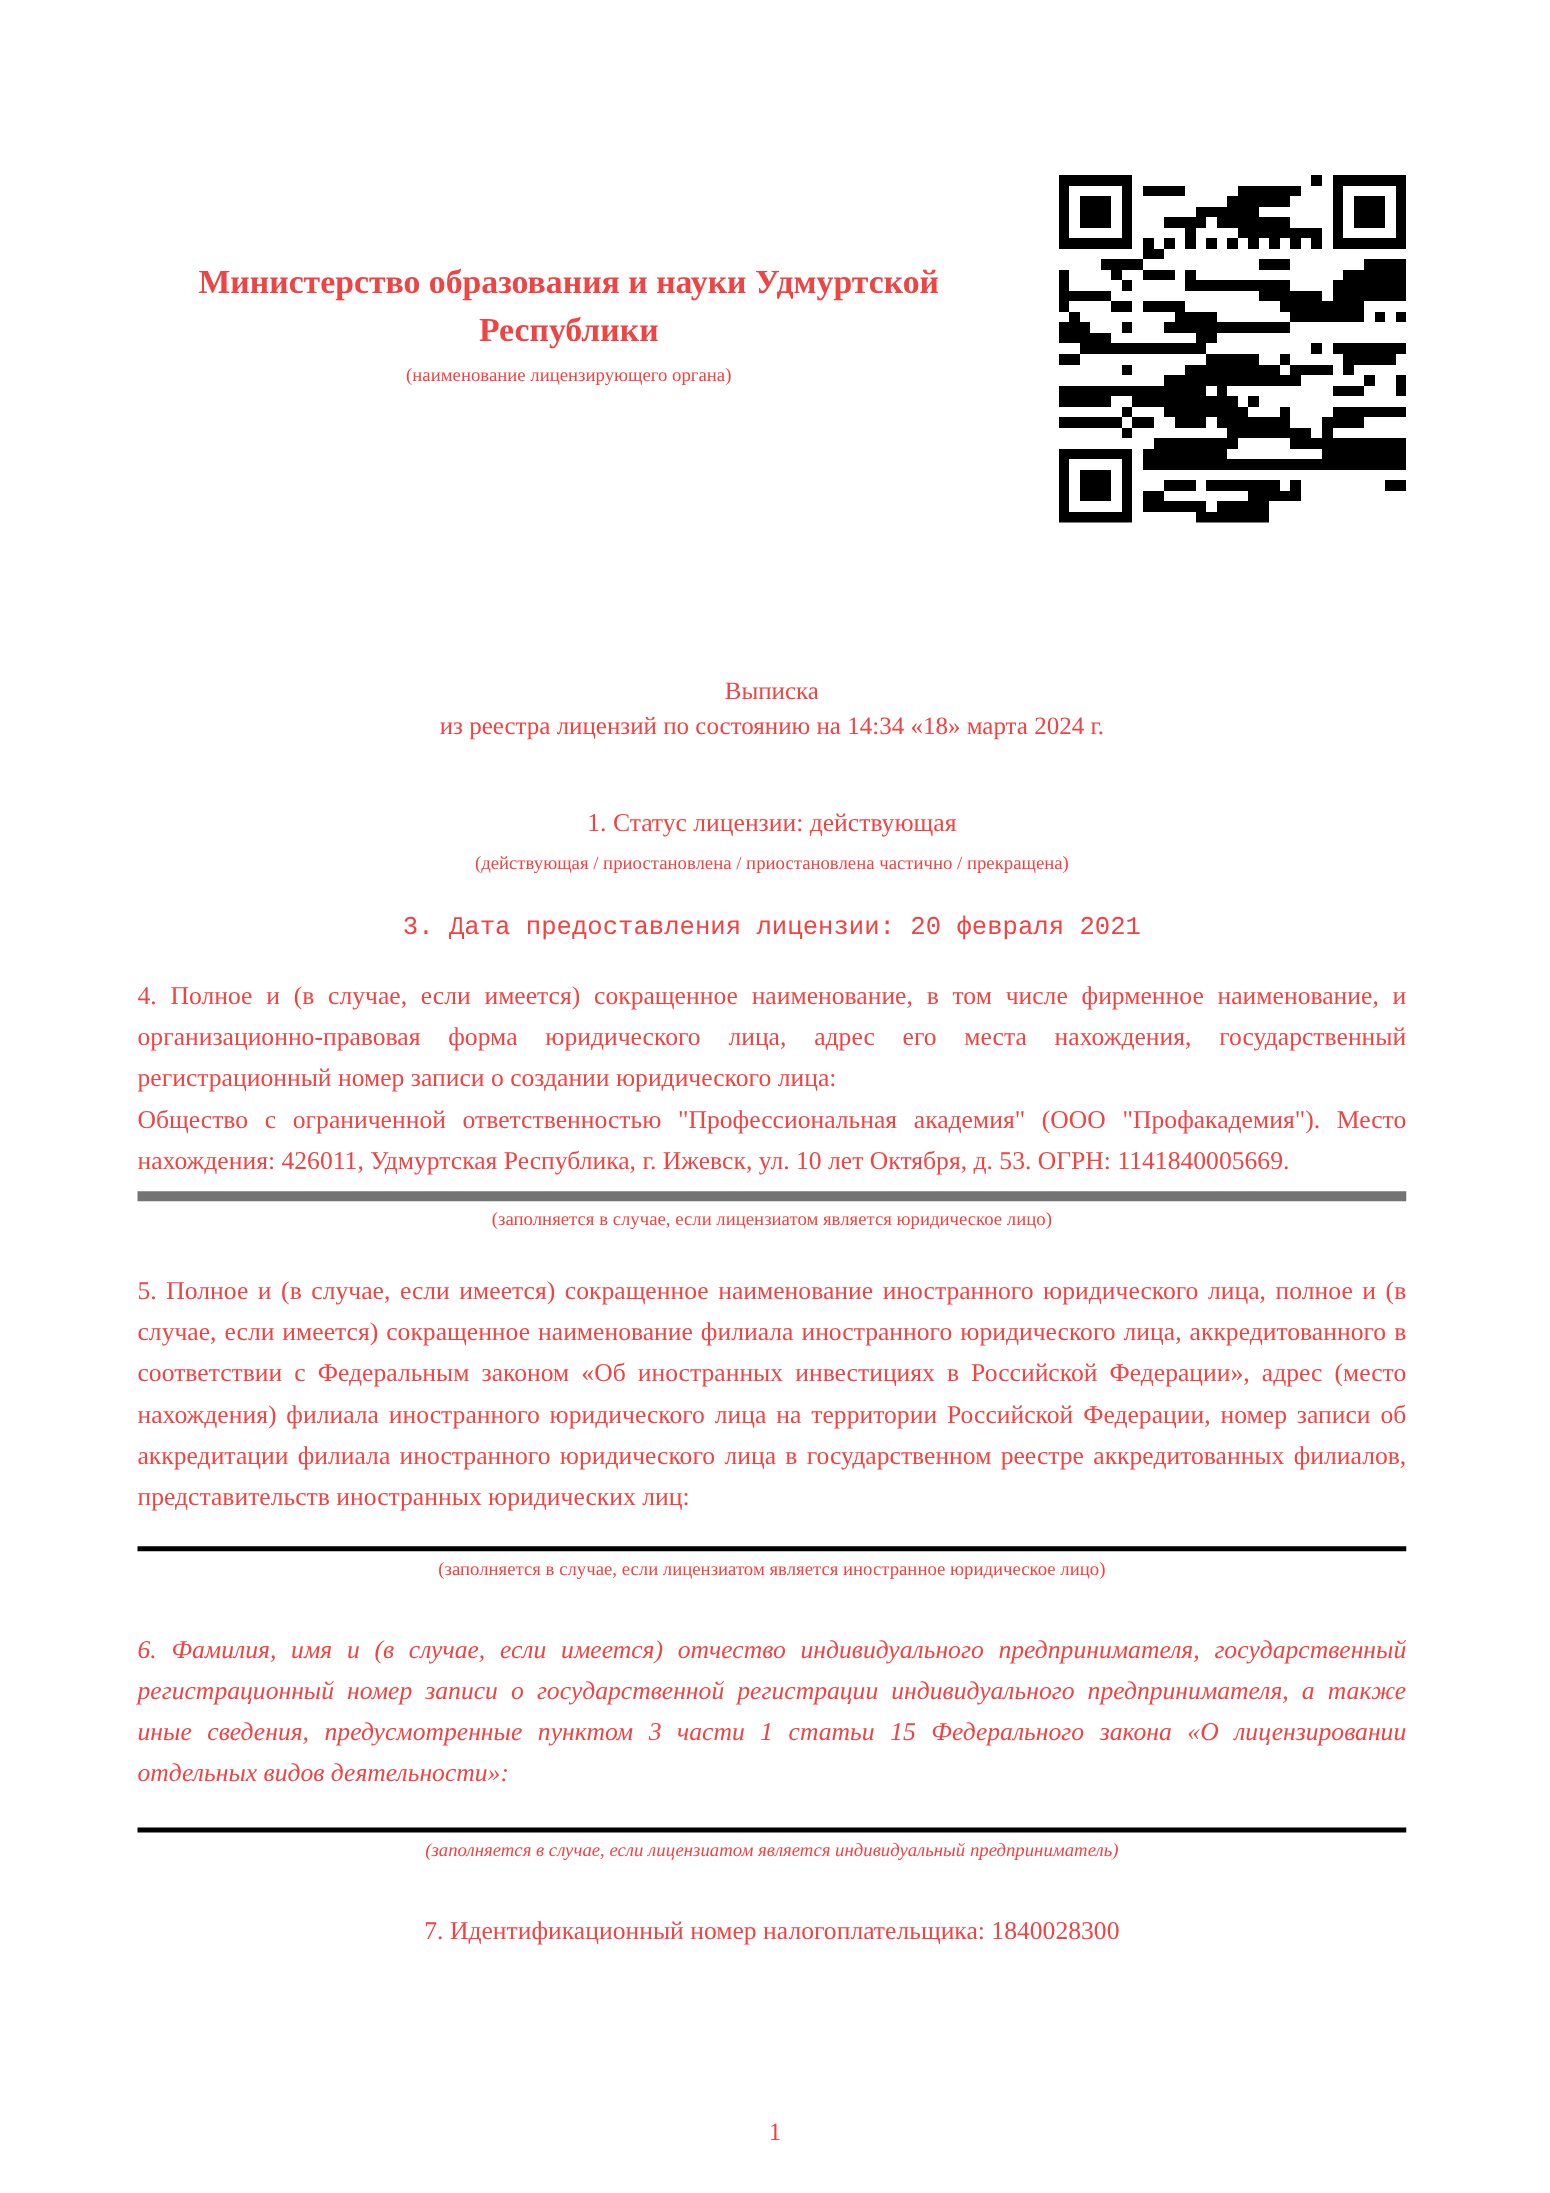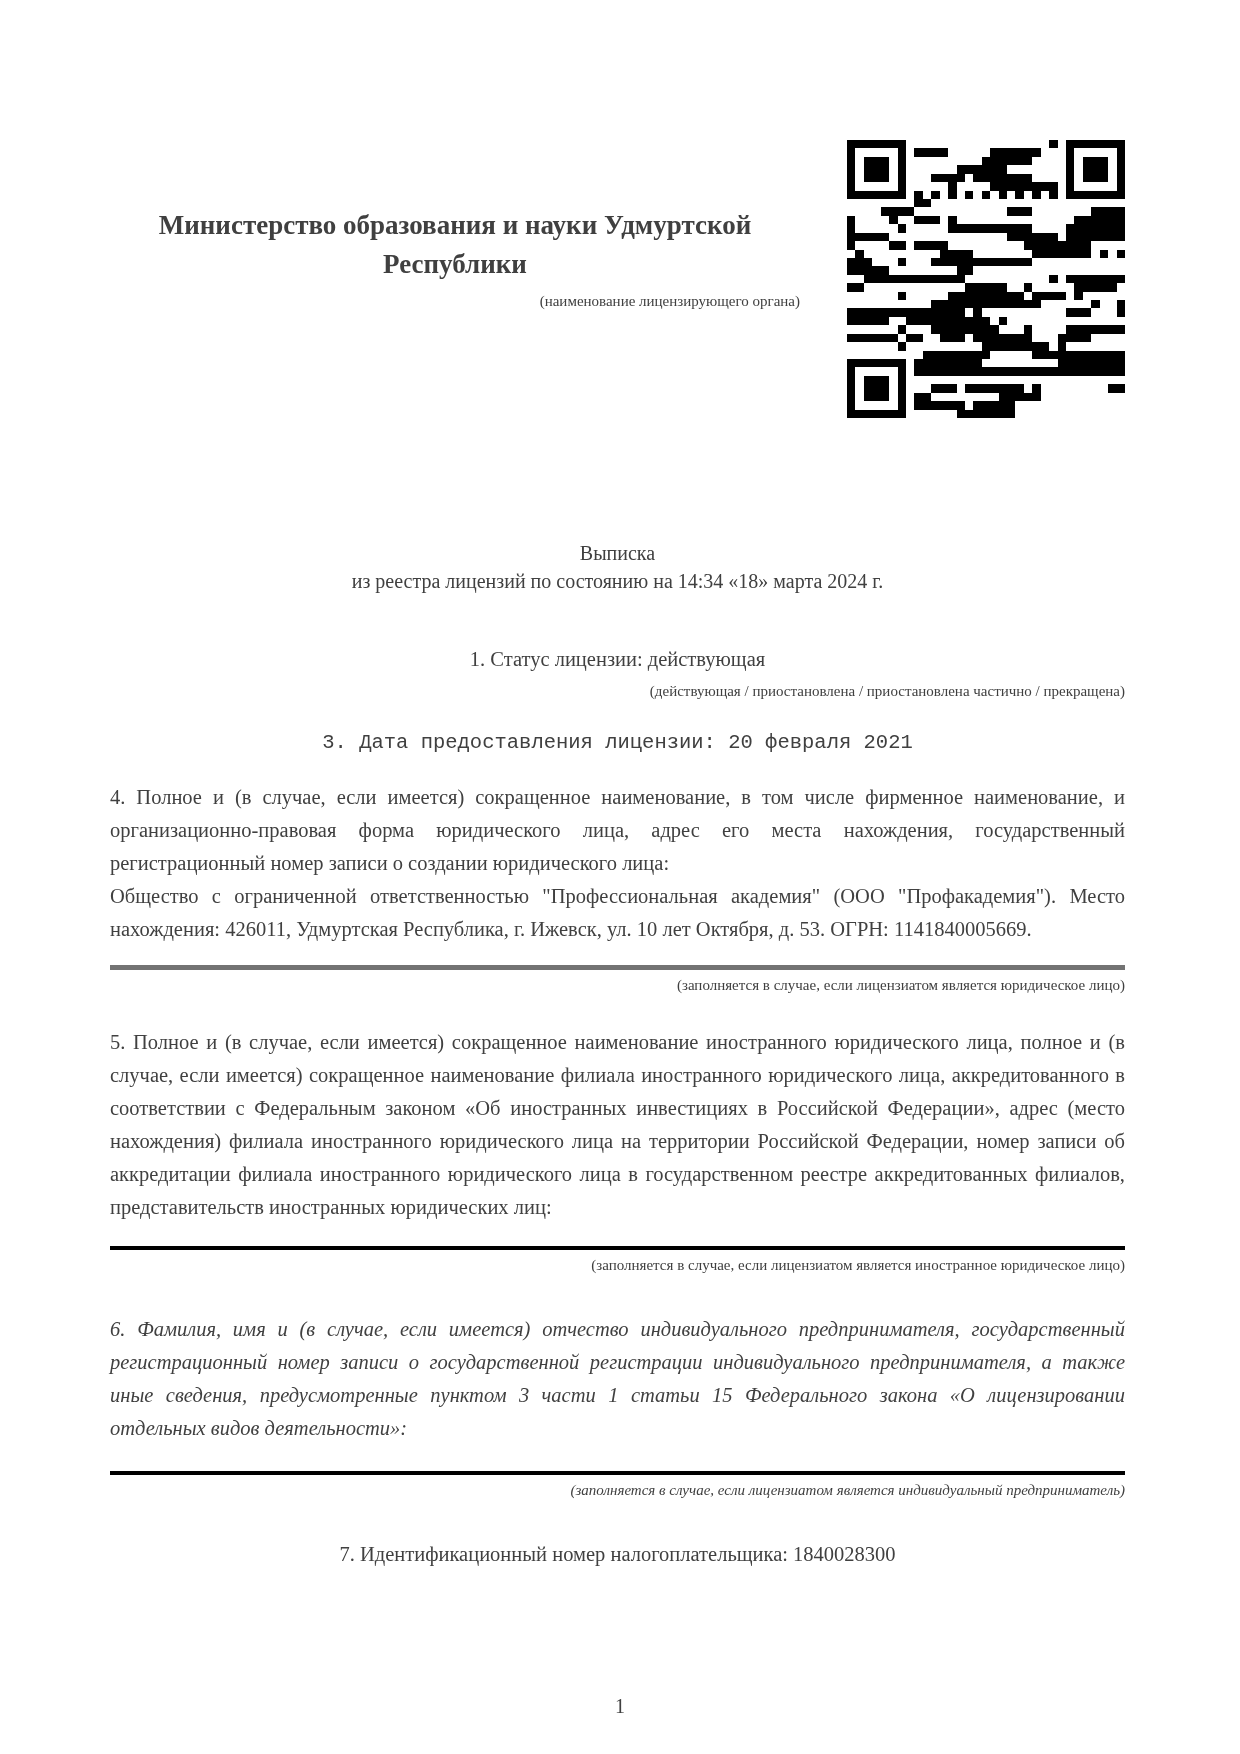--- a/index.html
+++ b/index.html
@@ -3,41 +3,41 @@
 <meta charset="utf-8">
 <style>
   * { margin: 0; padding: 0; box-sizing: border-box; }
   html, body { background: #ffffff; }
   .doc {
     position: relative;
     width: 1240px;
     height: 1754px;
     margin: 0 auto;
     background: #ffffff;
-    color: #404040;
+    color: #ef4444;
     font-family: "Liberation Serif", "DejaVu Serif", serif;
     padding: 140px 115px 40px 110px;
     overflow: hidden;
   }
   
   .header { display: flex; align-items: flex-start; }
   .authority-block {
     width: 690px;
     padding-top: 66px;
     text-align: center;
   }
   .authority-name {
     font-size: 27px;
     font-weight: bold;
     line-height: 1.45;
   }
   .caption {
     font-size: 15px;
     line-height: 1.35;
-    text-align: right;
+    text-align: center;
   }
   .authority-block .caption { margin-top: 7px; }
   .qr {
     margin-left: auto;
     width: 278px;
     height: 278px;
     flex: 0 0 auto;
   }
   .qr svg { display: block; width: 278px; height: 278px; }
   
@@ -56,22 +56,22 @@
   .single-line { text-align: center; }
   .item-1 { margin-top: 48px; }
   .item-2 { margin-top: 40px; }
   .item-3 { margin-top: 25px; font-family: Liberation Mono, monospace; }
   .item-4 { margin-top: 22px; }
   .item-5 { margin-top: 30px; }
   .item-6 { margin-top: 38px; font-style: italic; }
   .item-7 { margin-top: 38px; }
   .item .caption { margin-top: 5px; }
   .value-underlined {
-    border-bottom: 5px solid #737373;
-    padding-bottom: 19px;
+    border-bottom: 8px solid #737373;
+    padding-bottom: 7px;
   }
   .fill-rule {
     border-bottom: 4px solid #000000;
     height: 0;
   }
   .item-5 .fill-rule { margin-top: 22px; }
   .item-6 .fill-rule { margin-top: 26px; }
   
   .page-number {
     position: absolute;

